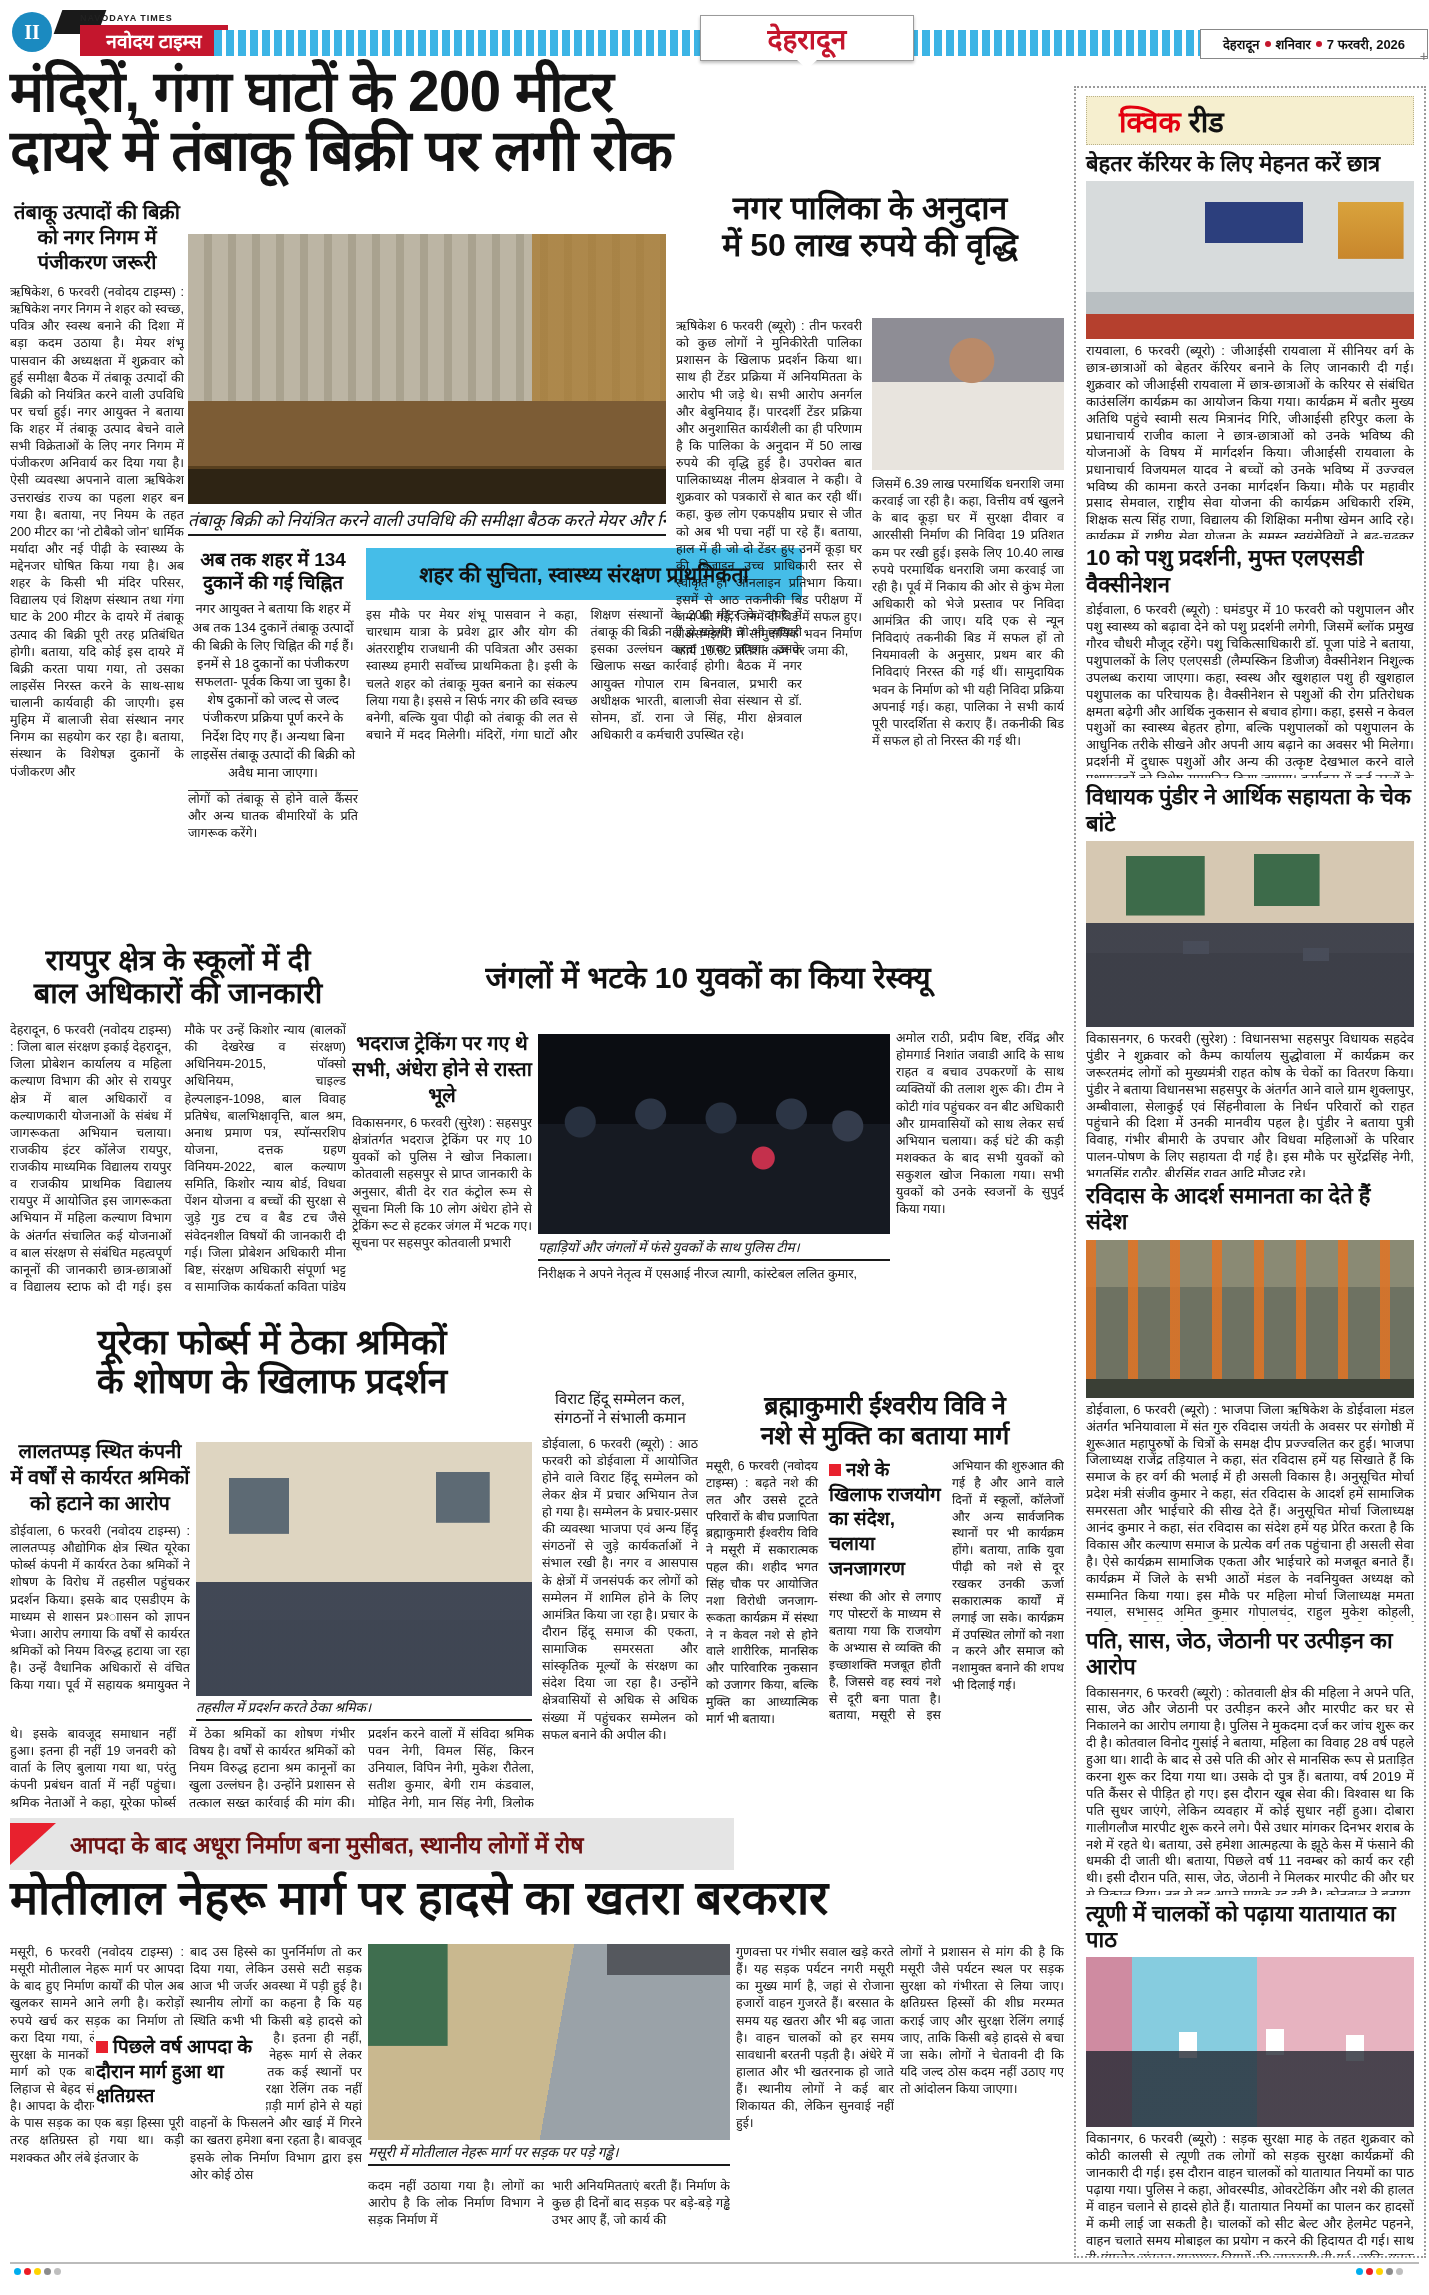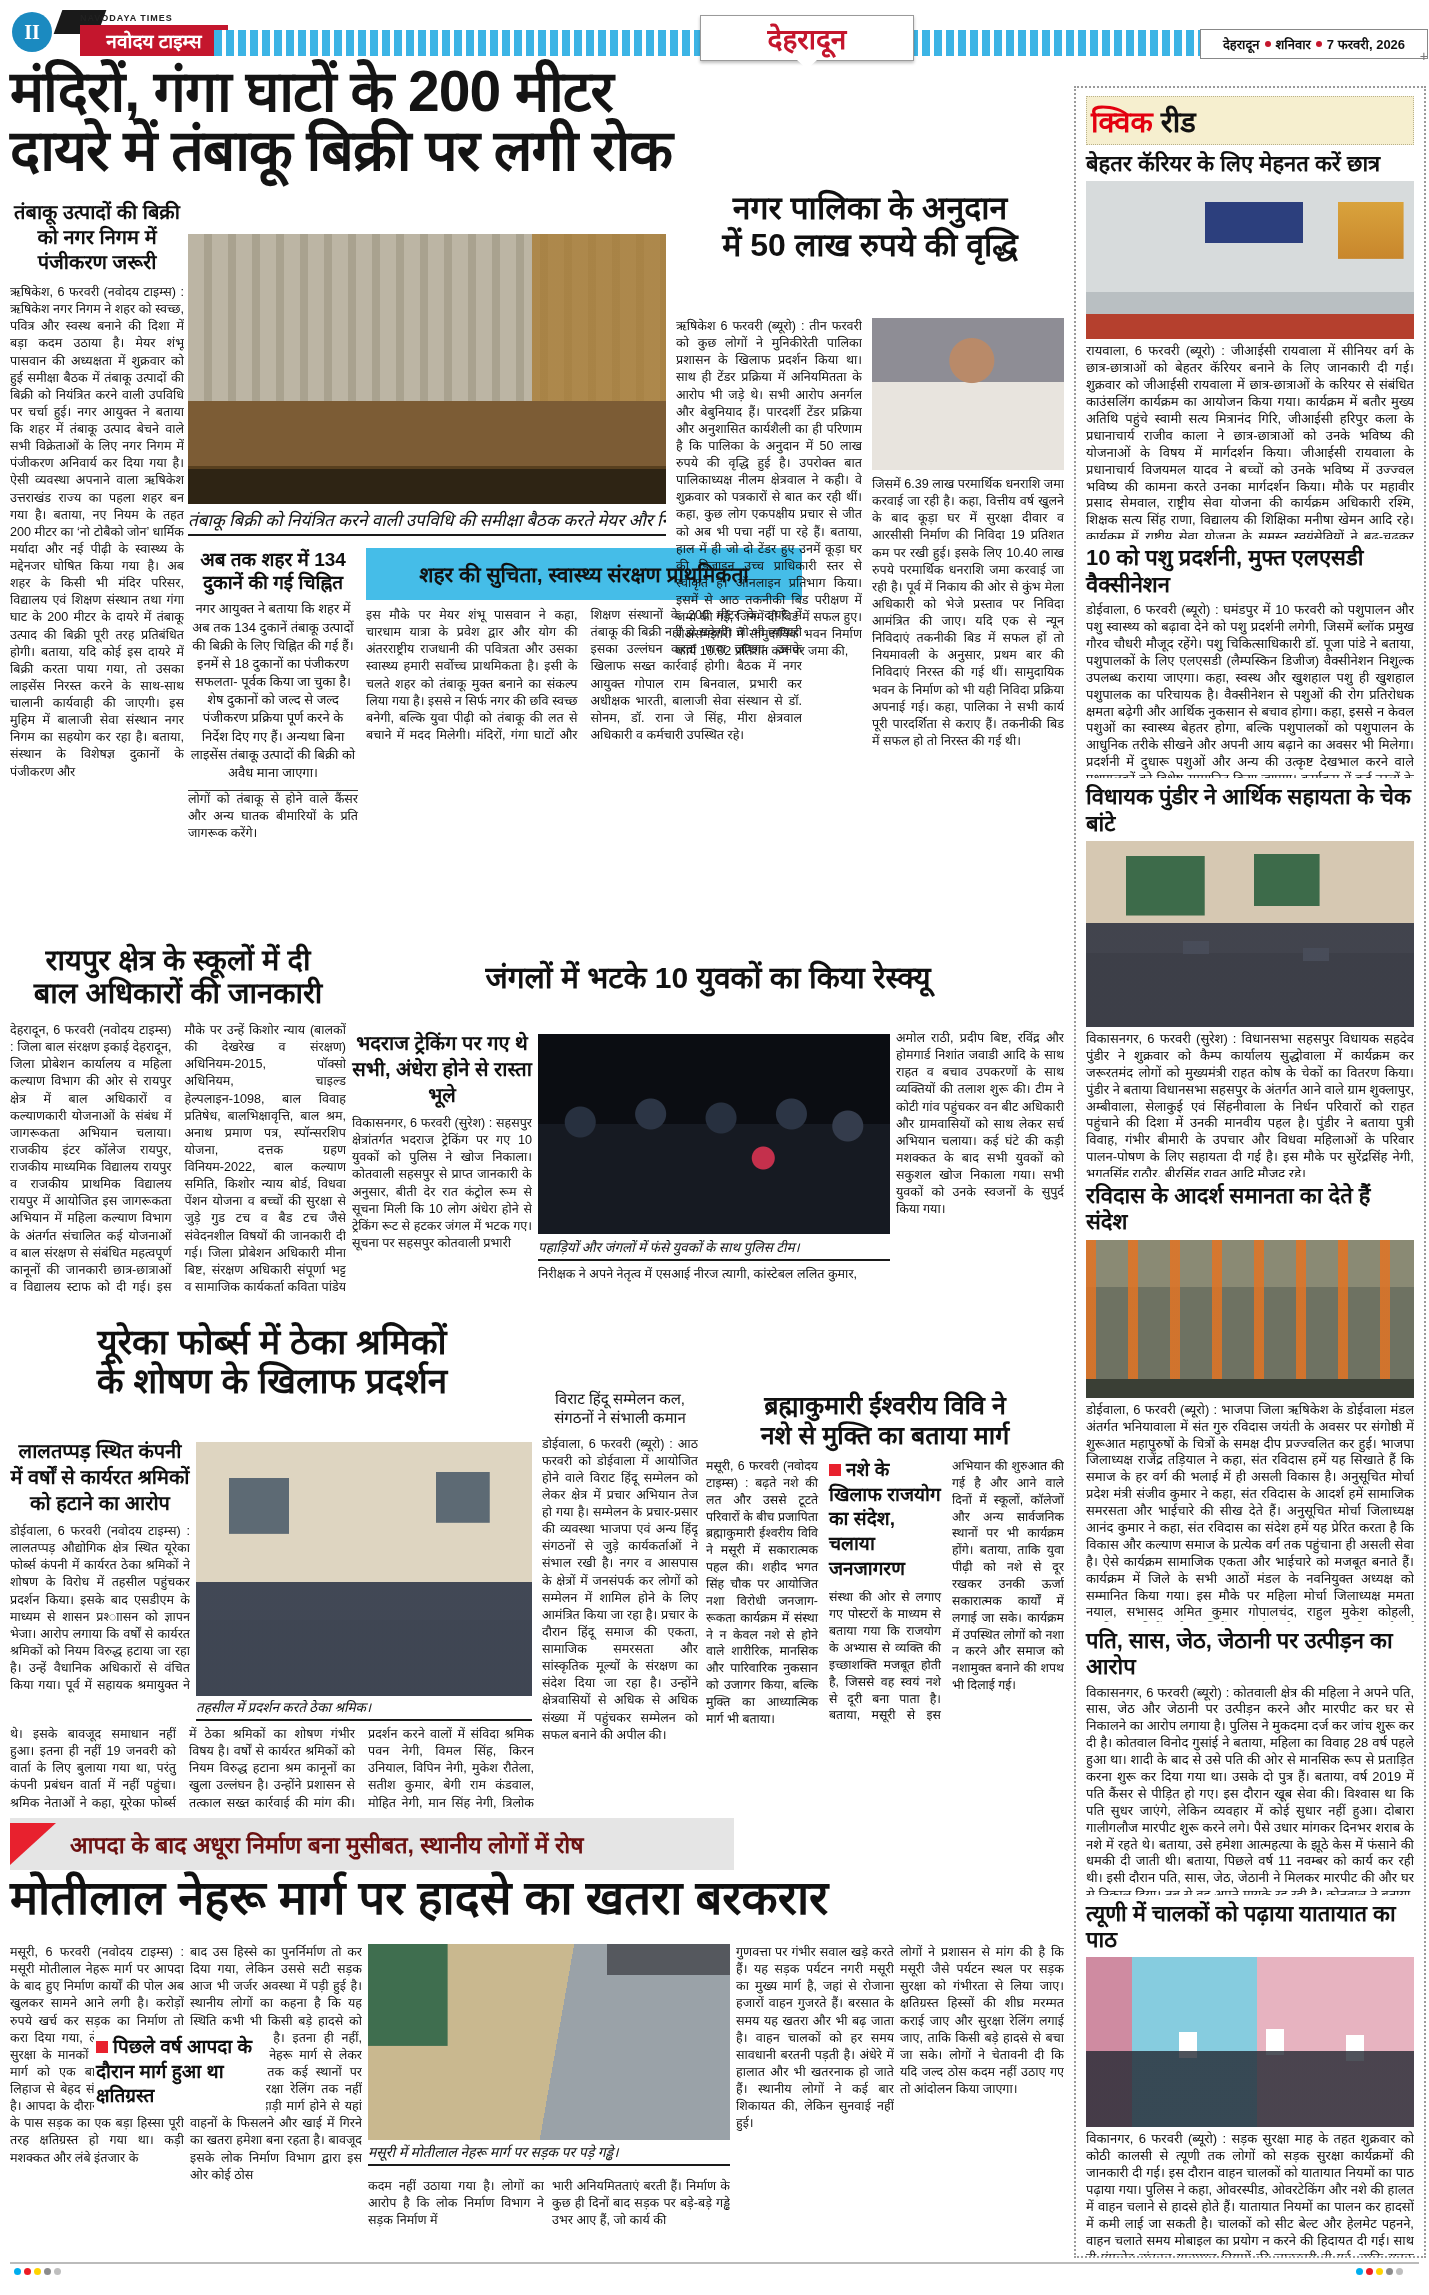--- a/index.html
+++ b/index.html
@@ -109,21 +109,21 @@
         linear-gradient(#55585e,#55585e) 100% 0/34% 16% no-repeat,
         linear-gradient(100deg,#c9b88f 52%,#9aa2a8 52%);}
   #ne-cap{left:368px;top:2142px;width:362px;font-size:14px;}
   #ne-b1{left:368px;top:2178px;width:176px;height:74px;}
   #ne-b2{left:552px;top:2178px;width:178px;height:74px;}
   #ne-c4{left:736px;top:1944px;width:158px;height:308px;}
   #ne-c5{left:900px;top:1944px;width:164px;height:308px;}
   
   #qr{left:1074px;top:86px;width:352px;height:2172px;border:2px dotted #9a9a9a;box-sizing:border-box;
       padding:8px 10px;overflow:hidden;}
-  #qr .qhd{background:#f6efcf;border:1px dotted #b9b18a;padding:4px 4px;font-size:29px;font-weight:800;}
+  #qr .qhd{background:#f6efcf;border:1px dotted #b9b18a;padding:4px 32px;font-size:29px;font-weight:800;}
   #qr .qhd .r{color:#e3000f;}
   .qr-h{font-size:22px;font-weight:800;line-height:1.2;margin:6px 0 4px 0;}
   .qr-b{font-size:13px;line-height:1.3;text-align:justify;overflow:hidden;}
   .qr-ph{width:100%;}
   .qr-ph1{height:158px;background:
         linear-gradient(0deg,#b5402e 0 16%,rgba(0,0,0,0) 16%),
         linear-gradient(#2c3f7d,#2c3f7d) 52% 18%/30% 26% no-repeat,
         linear-gradient(#d9a33c,#c8862c) 96% 20%/20% 36% no-repeat,
         linear-gradient(180deg,#d7dbdc 0 70%,#b9bfc2 70%);}
   .qr-ph3{height:186px;background:

